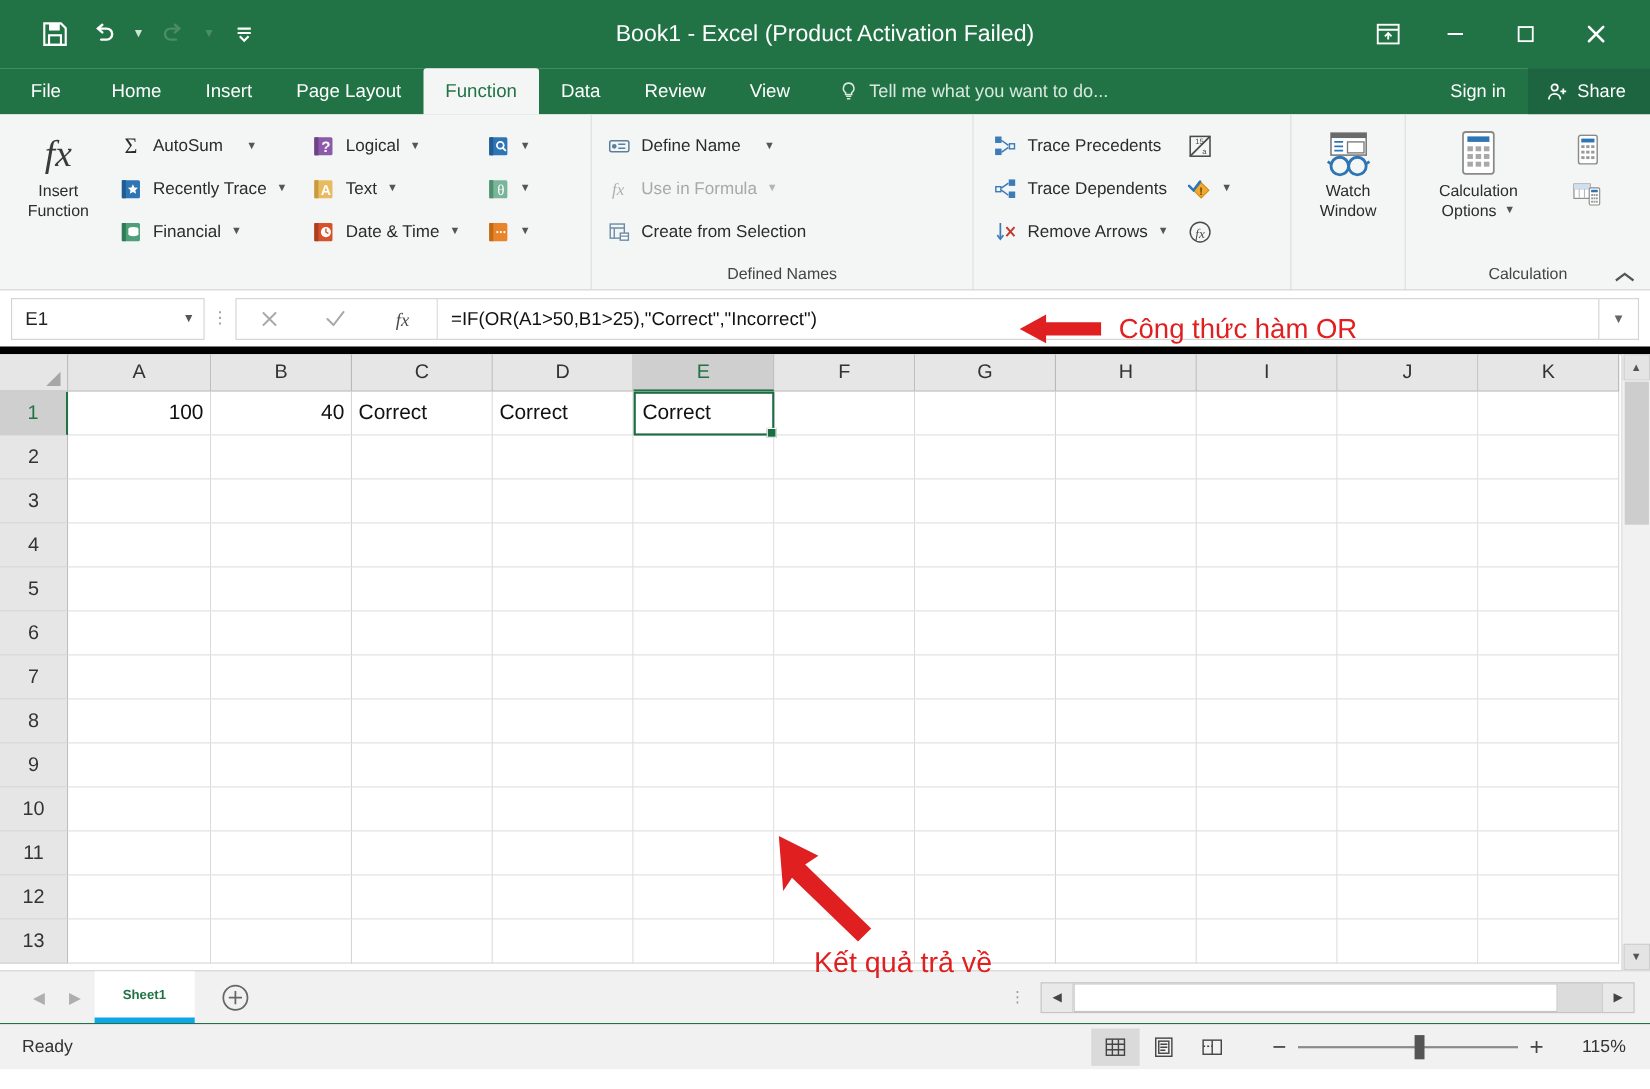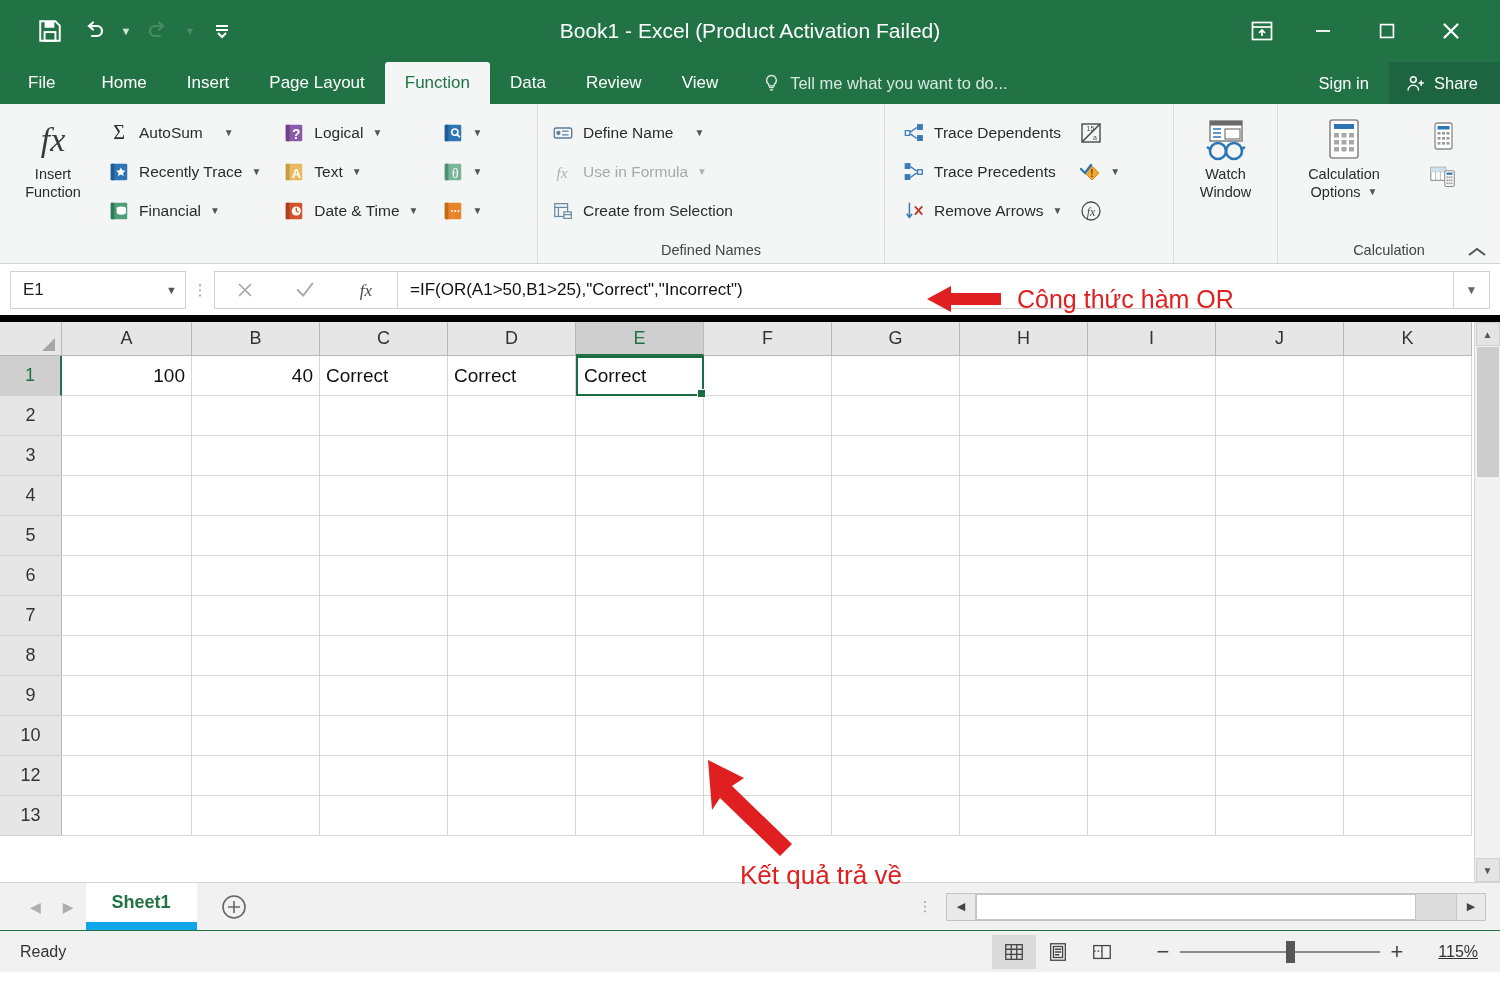--- a/index.html
+++ b/index.html
@@ -241,22 +241,22 @@
   
   .sheetbar {
     height: 48px; background: #f1f1f1;
     border-top: 1px solid #d4d4d4;
     display: flex; align-items: stretch;
   }
   .nav-arrows { display: flex; align-items: center; padding: 0 12px 0 30px; gap: 22px; }
   .nav-arrow { color: #aeaeae; font-size: 14px; }
   .sheettab {
     display: flex; align-items: center; padding: 0 26px;
-    background: #fff; color: #217346; font-weight: bold; font-size: 18px;
-    border-bottom: 8px solid #0ea5e9;
+    background: #fff; color: #217346; font-weight: bold; font-size: 12px;
+    border-bottom: 5px solid #0ea5e9;
   }
   .addsheet {
     display: flex; align-items: center; padding: 0 22px; color: #666;
   }
   .sheetbar-right {
     margin-left: auto; display: flex; align-items: center; gap: 0;
     padding-right: 14px;
   }
   .hs-dots { color: #999; font-size: 14px; line-height: 0.85; padding: 0 14px; }
   .hscroll { display: flex; align-items: center; }
@@ -280,21 +280,21 @@
     color: #444;
   }
   .viewbtn.active { background: #dadada; }
   .zoomctl { display: flex; align-items: center; gap: 0; padding-left: 22px; }
   .zoom-sign { width: 34px; text-align: center; font-size: 22px; color: #444; }
   .zoom-slider { width: 200px; height: 20px; position: relative; display: flex; align-items: center; }
   .zoom-line { width: 100%; height: 2px; background: #8a8a8a; }
   .zoom-thumb {
     position: absolute; left: 106px; width: 9px; height: 22px; background: #555;
   }
-  .zoom-val { width: 70px; text-align: right; font-size: 16px; color: #333; padding-right: 6px; text-decoration: underline;}
+  .zoom-val { width: 70px; text-align: right; font-size: 16px; color: #333; padding-right: 6px;}
 
   svg { display: block; }
 </style>
 </head>
 <body>
 
 <div class="titlebar">
   <div class="qat">
     <div class="qat-btn">
       <svg width="26" height="26" viewBox="0 0 24 24" fill="none" stroke="#fff" stroke-width="1.8">
@@ -555,38 +555,38 @@
     </div>
     <div class="rgroup-label">Defined Names</div>
   </div>
 
   <div class="rgroup" style="width:289px">
     <div class="rgroup-body">
       <div class="smallcol" style="padding-left:4px">
         <div class="smallbtn">
           <span class="ico">
             <svg width="22" height="22" viewBox="0 0 24 24" fill="none" stroke="#3b7cb8" stroke-width="1.4">
+              <rect x="2.5" y="3" width="5" height="5" fill="#3b7cb8"></rect>
+              <rect x="2.5" y="15" width="5" height="5" fill="#3b7cb8"></rect>
+              <rect x="16" y="9.5" width="5" height="5"></rect>
+              <path d="M8 6l7 5M8 18l7-5" stroke="#3b7cb8" stroke-width="1.5"></path>
+            </svg>
+          </span>
+          <span>Trace Precedents</span>
+        </div>
+        <div class="smallbtn">
+          <span class="ico">
+            <svg width="22" height="22" viewBox="0 0 24 24" fill="none" stroke="#3b7cb8" stroke-width="1.4">
               <rect x="2.5" y="9.5" width="5" height="5"></rect>
               <rect x="16" y="3" width="5" height="5" fill="#3b7cb8"></rect>
               <rect x="16" y="15" width="5" height="5" fill="#3b7cb8"></rect>
               <path d="M8 11l7-5M8 13l7 5" stroke="#3b7cb8" stroke-width="1.5"></path>
             </svg>
           </span>
           <span>Trace Dependents</span>
-        </div>
-        <div class="smallbtn">
-          <span class="ico">
-            <svg width="22" height="22" viewBox="0 0 24 24" fill="none" stroke="#3b7cb8" stroke-width="1.4">
-              <rect x="2.5" y="3" width="5" height="5" fill="#3b7cb8"></rect>
-              <rect x="2.5" y="15" width="5" height="5" fill="#3b7cb8"></rect>
-              <rect x="16" y="9.5" width="5" height="5"></rect>
-              <path d="M8 6l7 5M8 18l7-5" stroke="#3b7cb8" stroke-width="1.5"></path>
-            </svg>
-          </span>
-          <span>Trace Precedents</span>
         </div>
         <div class="smallbtn">
           <span class="ico">
             <svg width="22" height="22" viewBox="0 0 24 24" fill="none" stroke="#3b7cb8" stroke-width="1.7">
               <path d="M7 3v15"></path>
                 <path d="M4 15l3 4 3-4"></path>
               <path d="M13 7l8 9M21 7l-8 9" stroke="#c0392b" stroke-width="2"></path>
             </svg>
           </span>
           <span>Remove Arrows</span>
@@ -926,20 +926,34 @@
             <div class="cell" style="width: 128px;"></div>
             <div class="cell" style="width: 128px;"></div>
             <div class="cell" style="width: 128px;"></div>
             <div class="cell" style="width: 128px;"></div>
             <div class="cell" style="width: 128px;"></div>
             <div class="cell" style="width: 128px;"></div>
             <div class="cell" style="width: 128px;"></div>
             <div class="cell" style="width: 128px;"></div>
           </div>
           <div class="grow">
+            <div class="rowhdr">11</div>
+            <div class="cell" style="width: 130px;"></div>
+            <div class="cell" style="width: 128px;"></div>
+            <div class="cell" style="width: 128px;"></div>
+            <div class="cell" style="width: 128px;"></div>
+            <div class="cell" style="width: 128px;"></div>
+            <div class="cell" style="width: 128px;"></div>
+            <div class="cell" style="width: 128px;"></div>
+            <div class="cell" style="width: 128px;"></div>
+            <div class="cell" style="width: 128px;"></div>
+            <div class="cell" style="width: 128px;"></div>
+            <div class="cell" style="width: 128px;"></div>
+          </div>
+          <div class="grow">
             <div class="rowhdr">12</div>
             <div class="cell" style="width: 130px;"></div>
             <div class="cell" style="width: 128px;"></div>
             <div class="cell" style="width: 128px;"></div>
             <div class="cell" style="width: 128px;"></div>
             <div class="cell" style="width: 128px;"></div>
             <div class="cell" style="width: 128px;"></div>
             <div class="cell" style="width: 128px;"></div>
             <div class="cell" style="width: 128px;"></div>
             <div class="cell" style="width: 128px;"></div>

